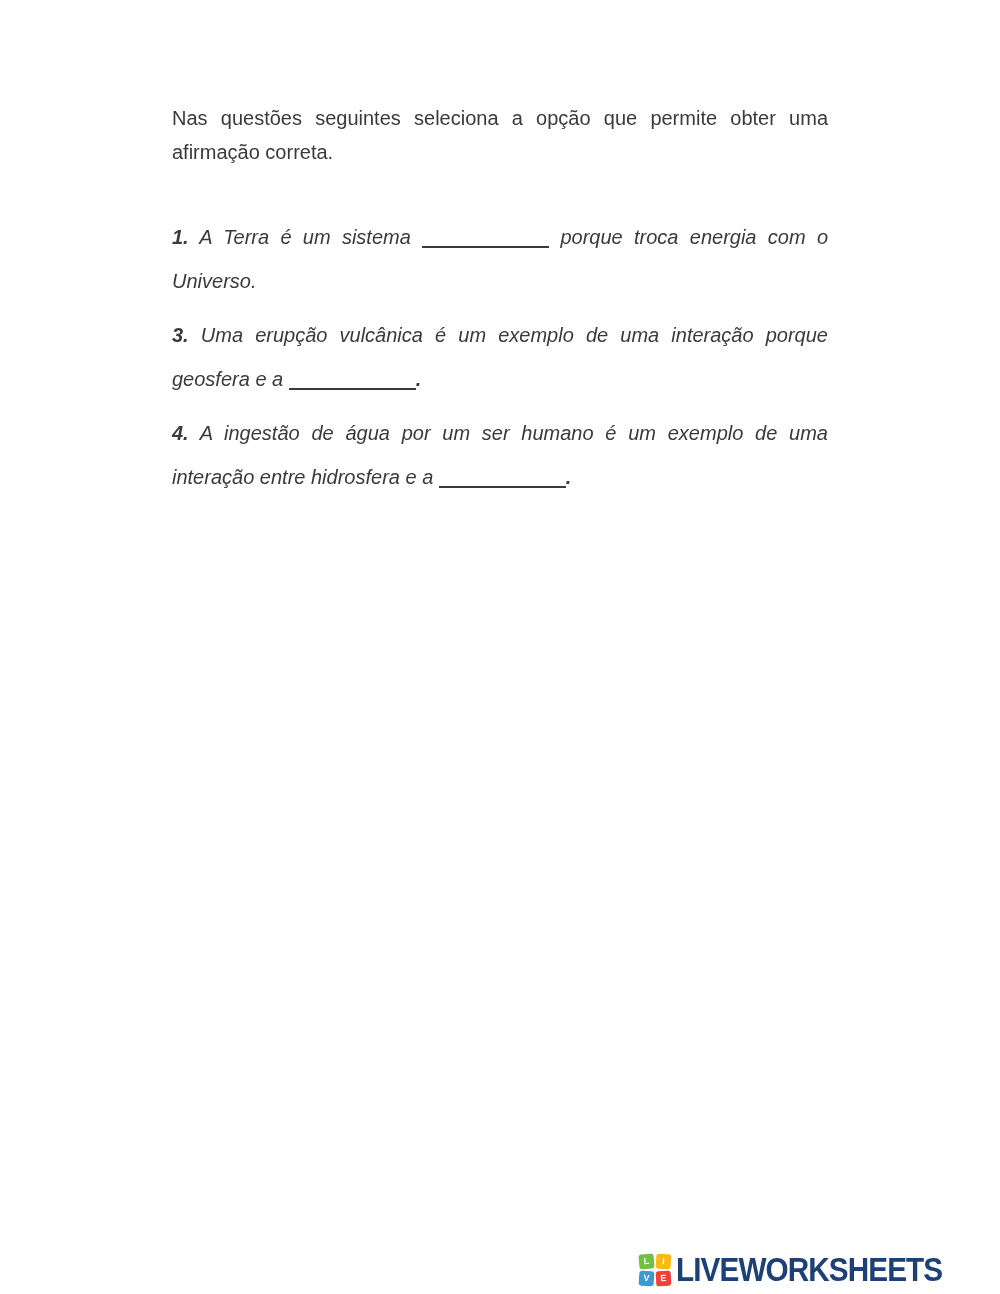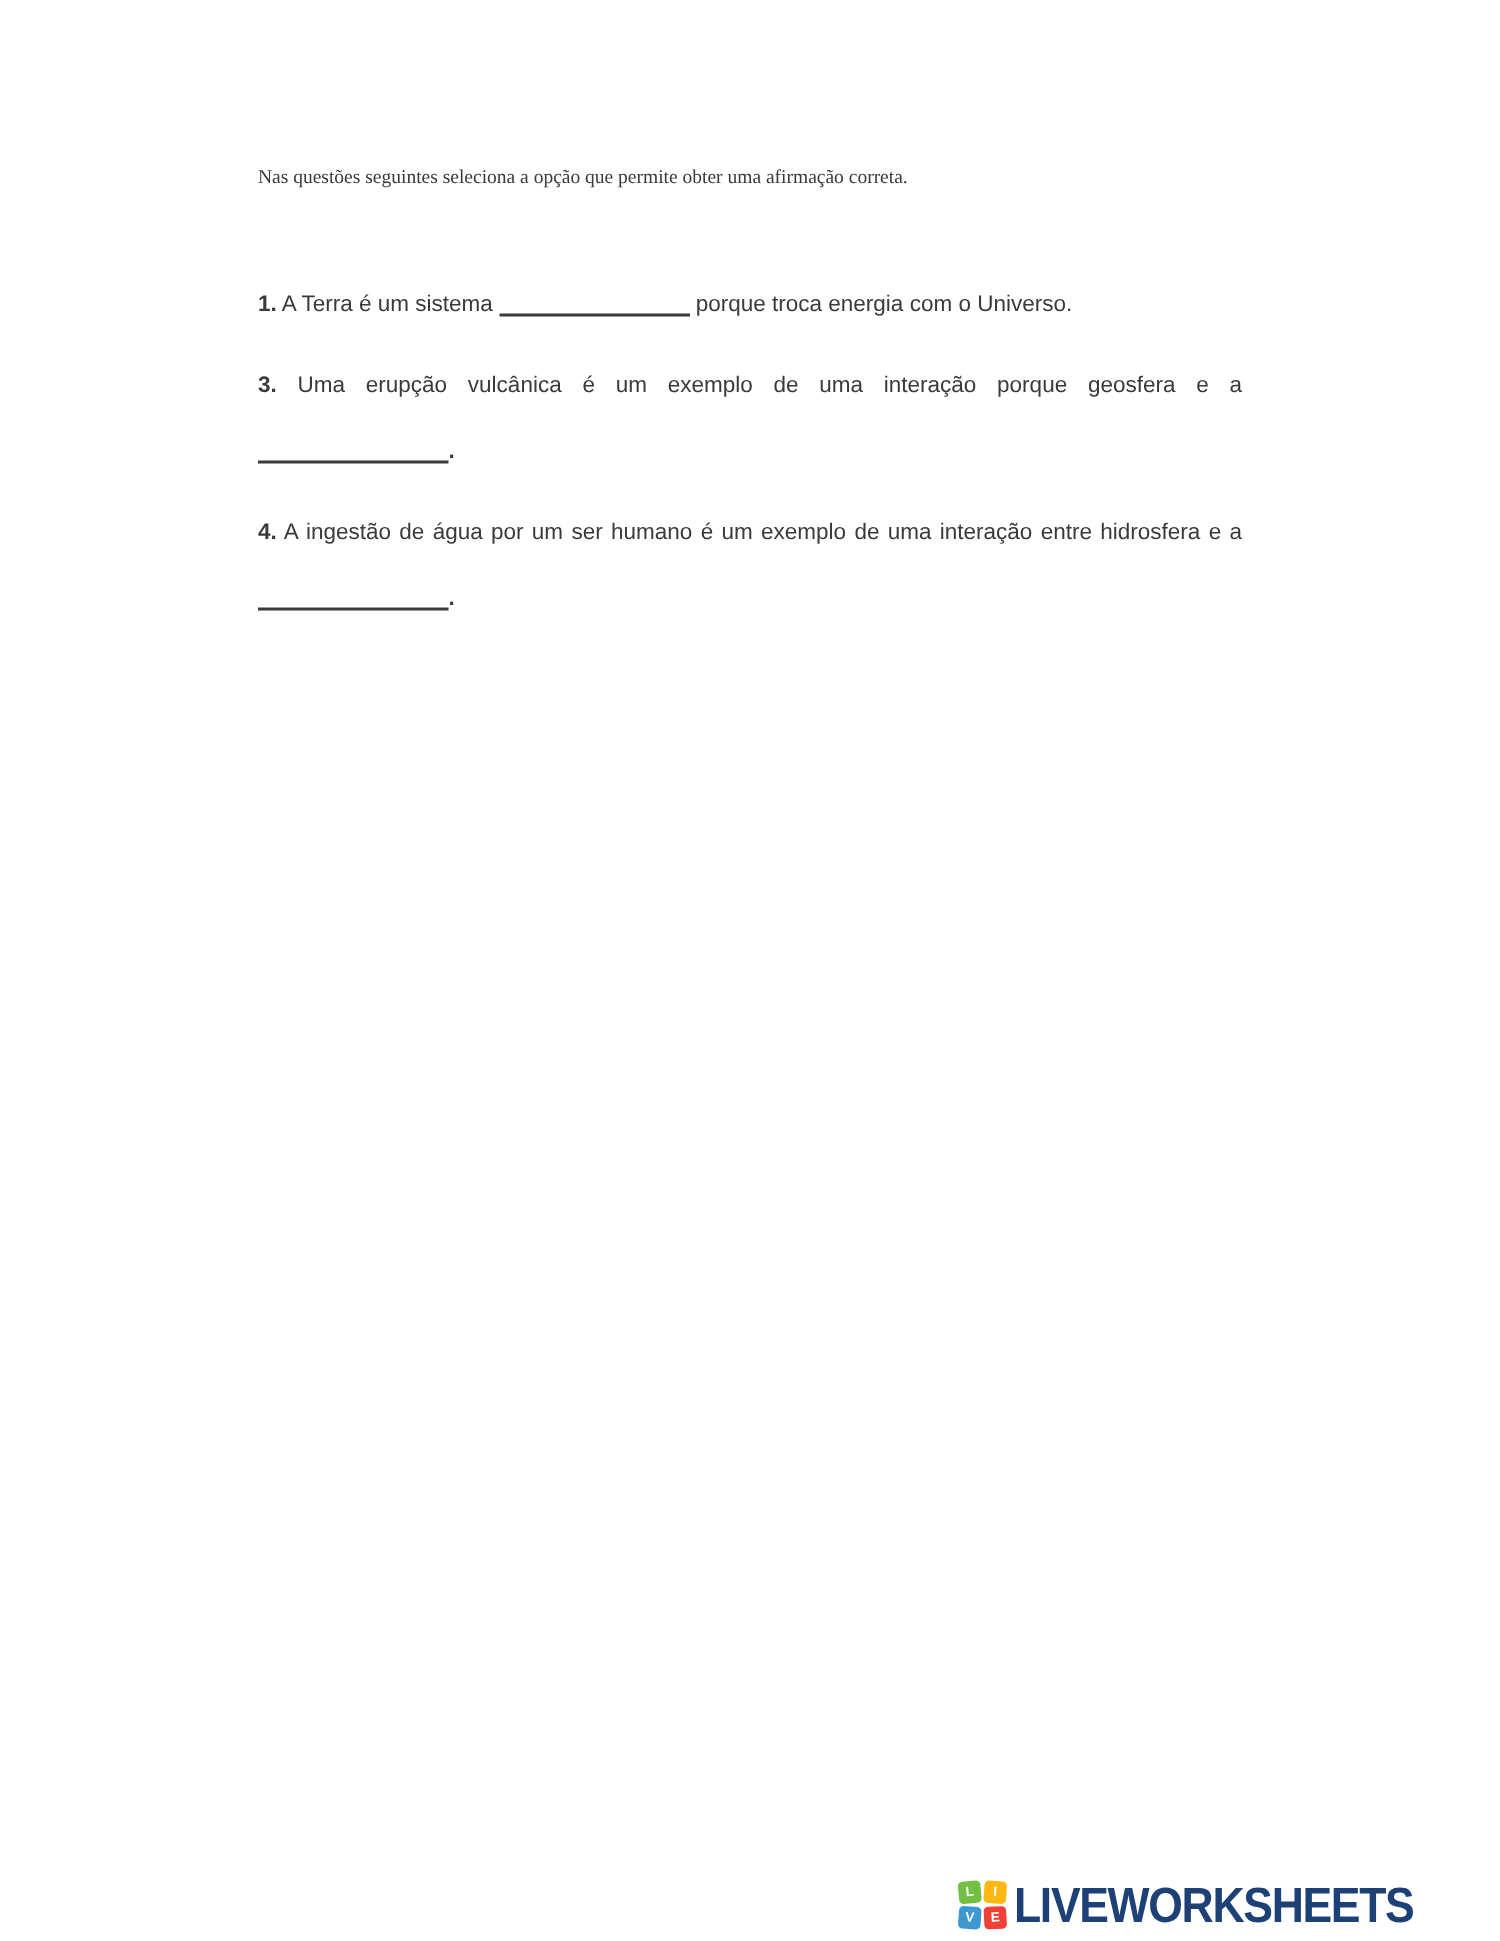--- a/index.html
+++ b/index.html
@@ -16,31 +16,31 @@
     position: absolute;
     inset: 0;
   }
   .content {
     position: absolute;
     left: 172px;
     top: 101px;
     width: 656px;
   }
   .intro {
-    font-size: 13px;
+    font-size: 20px;
     line-height: 34px;
     text-align: justify;
     margin: 0 0 46px 0;
-    font-family: Liberation Serif, serif;
   }
   .question {
-    font-size: 15px;
+    font-size: 20px;
     line-height: 44px;
     text-align: justify;
     margin: 0 0 10px 0;
+    font-style: italic;
   }
   .question .qnum {
     font-weight: bold;
   }
   .question .qbold {
     font-weight: bold;
   }
   .blank {
     display: inline-block;
     width: 127px;

